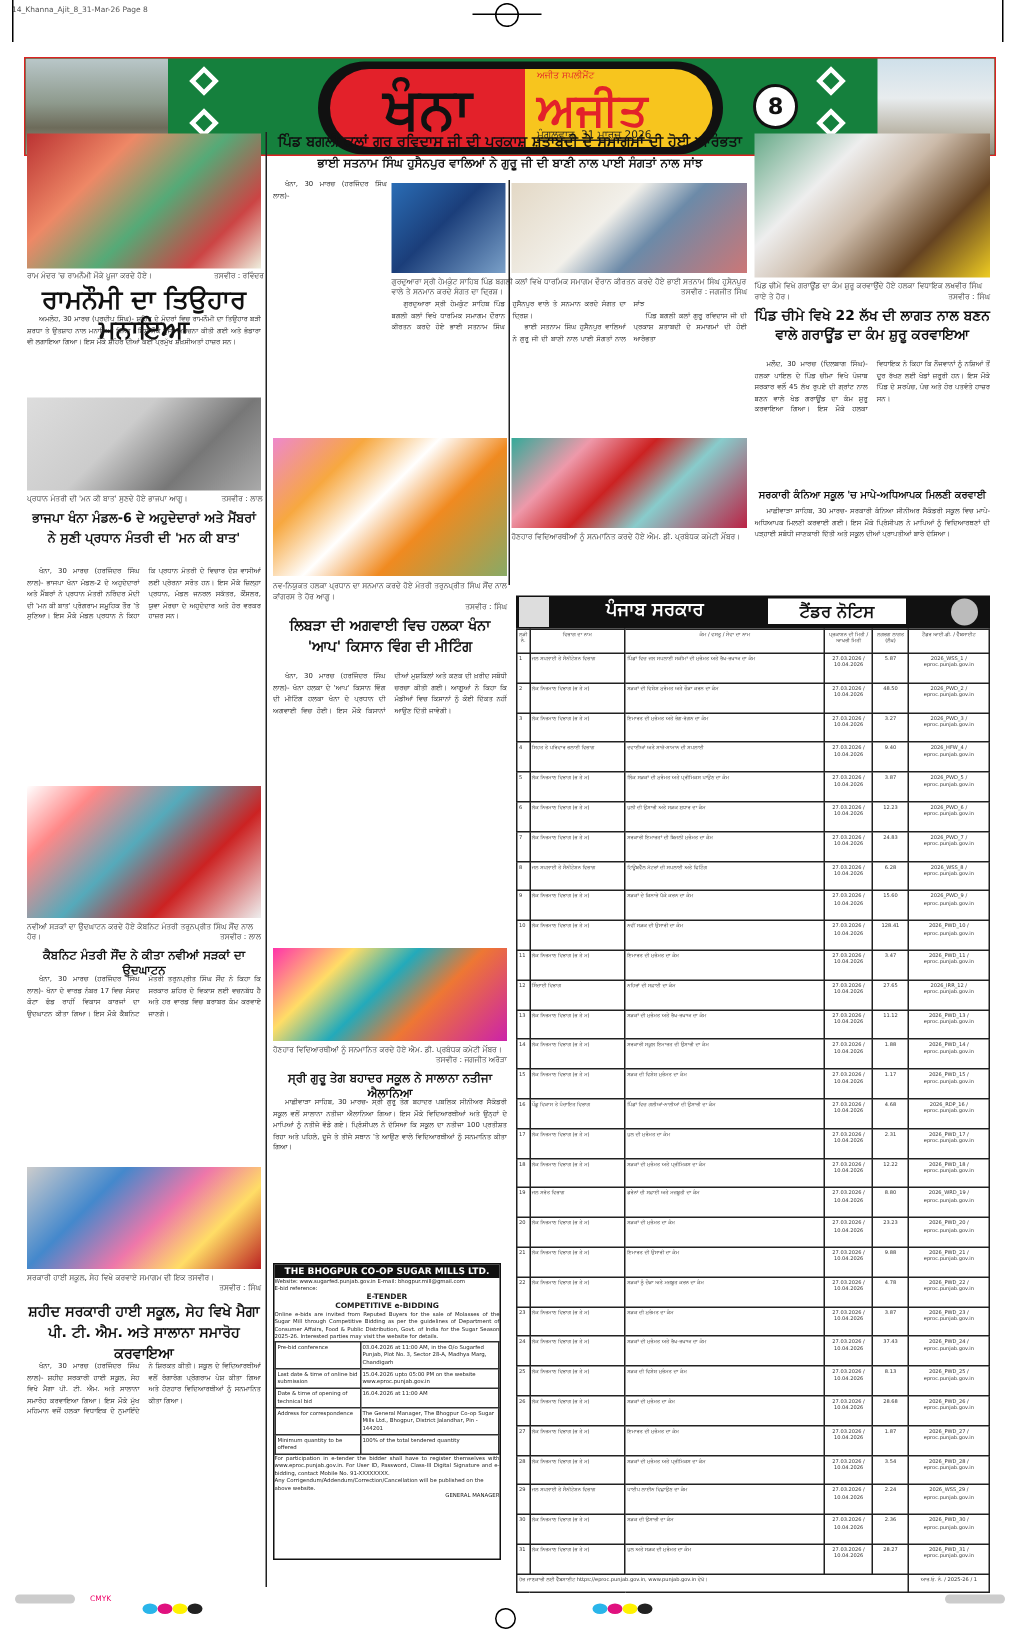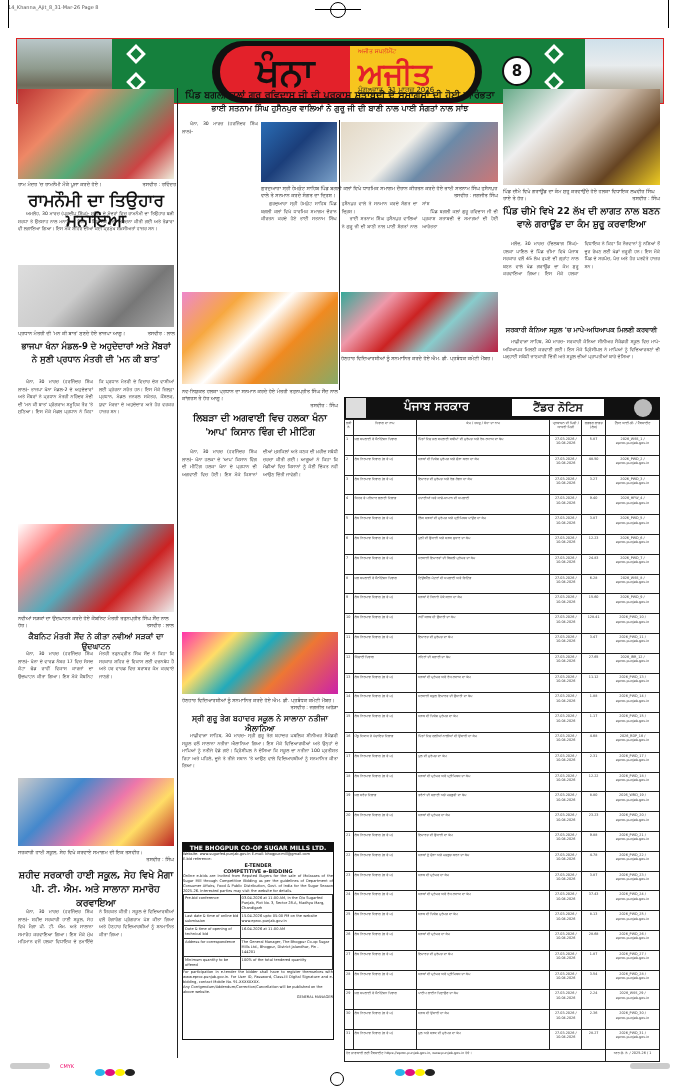--- a/index.html
+++ b/index.html
@@ -70,21 +70,21 @@
 <div class="abs img" style="left:18px;top:89px;width:156px;height:90px;background:linear-gradient(135deg,#b33 0%,#e86 30%,#5a7 55%,#c44 80%,#eed 100%)"></div>
 <div class="abs cap" style="left:18px;top:181px;width:110px">ਰਾਮ ਮੰਦਰ 'ਚ ਰਾਮਨੌਮੀ ਮੌਕੇ ਪੂਜਾ ਕਰਦੇ ਹੋਏ।</div>
 <div class="abs cap" style="left:128px;top:181px;width:48px;text-align:right">ਤਸਵੀਰ : ਰਵਿੰਦਰ</div>
 <div class="abs hl" style="left:18px;top:190px;width:156px;font-size:17px">ਰਾਮਨੌਮੀ ਦਾ ਤਿਉਹਾਰ ਮਨਾਇਆ</div>
 <div class="abs txt" style="left:18px;top:210px;width:156px;height:52px">
     <p>ਅਮਲੋਹ, 30 ਮਾਰਚ (ਪ੍ਰਦੀਪ ਸਿੰਘ)- ਸ਼ਹਿਰ ਦੇ ਮੰਦਰਾਂ ਵਿਚ ਰਾਮਨੌਮੀ ਦਾ ਤਿਉਹਾਰ ਬੜੀ ਸ਼ਰਧਾ ਤੇ ਉਤਸ਼ਾਹ ਨਾਲ ਮਨਾਇਆ ਗਿਆ। ਇਸ ਮੌਕੇ ਪੂਜਾ ਅਰਚਨਾ ਕੀਤੀ ਗਈ ਅਤੇ ਭੰਡਾਰਾ ਵੀ ਲਗਾਇਆ ਗਿਆ। ਇਸ ਮੌਕੇ ਸ਼ਹਿਰ ਦੀਆਂ ਕਈ ਪ੍ਰਮੁੱਖ ਸ਼ਖ਼ਸੀਅਤਾਂ ਹਾਜ਼ਰ ਸਨ।</p>
   </div>
 <div class="abs img" style="left:18px;top:265px;width:156px;height:62px;background:linear-gradient(135deg,#ddd 0%,#ccc 40%,#777 70%,#aaa 100%)"></div>
 <div class="abs cap" style="left:18px;top:330px;width:115px">ਪ੍ਰਧਾਨ ਮੰਤਰੀ ਦੀ 'ਮਨ ਕੀ ਬਾਤ' ਸੁਣਦੇ ਹੋਏ ਭਾਜਪਾ ਆਗੂ।</div>
 <div class="abs cap" style="left:133px;top:330px;width:42px;text-align:right">ਤਸਵੀਰ : ਲਾਲ</div>
-<div class="abs hl" style="left:18px;top:340px;width:156px;font-size:8.5px;line-height:13px">ਭਾਜਪਾ ਖੰਨਾ ਮੰਡਲ-9 ਦੇ ਅਹੁਦੇਦਾਰਾਂ ਅਤੇ ਮੈਂਬਰਾਂ ਨੇ ਸੁਣੀ ਪ੍ਰਧਾਨ ਮੰਤਰੀ ਦੀ 'ਮਨ ਕੀ ਬਾਤ'</div>
+<div class="abs hl" style="left:18px;top:340px;width:156px;font-size:8.5px;line-height:13px">ਭਾਜਪਾ ਖੰਨਾ ਮੰਡਲ-6 ਦੇ ਅਹੁਦੇਦਾਰਾਂ ਅਤੇ ਮੈਂਬਰਾਂ ਨੇ ਸੁਣੀ ਪ੍ਰਧਾਨ ਮੰਤਰੀ ਦੀ 'ਮਨ ਕੀ ਬਾਤ'</div>
 <div class="abs txt" style="left:18px;top:378px;width:156px;height:140px;column-count:2;column-gap:6px">
     <p>ਖੰਨਾ, 30 ਮਾਰਚ (ਹਰਜਿੰਦਰ ਸਿੰਘ ਲਾਲ)- ਭਾਜਪਾ ਖੰਨਾ ਮੰਡਲ-2 ਦੇ ਅਹੁਦੇਦਾਰਾਂ ਅਤੇ ਮੈਂਬਰਾਂ ਨੇ ਪ੍ਰਧਾਨ ਮੰਤਰੀ ਨਰਿੰਦਰ ਮੋਦੀ ਦੀ 'ਮਨ ਕੀ ਬਾਤ' ਪ੍ਰੋਗਰਾਮ ਸਮੂਹਿਕ ਤੌਰ 'ਤੇ ਸੁਣਿਆ। ਇਸ ਮੌਕੇ ਮੰਡਲ ਪ੍ਰਧਾਨ ਨੇ ਕਿਹਾ ਕਿ ਪ੍ਰਧਾਨ ਮੰਤਰੀ ਦੇ ਵਿਚਾਰ ਦੇਸ਼ ਵਾਸੀਆਂ ਲਈ ਪ੍ਰੇਰਨਾ ਸਰੋਤ ਹਨ। ਇਸ ਮੌਕੇ ਜ਼ਿਲ੍ਹਾ ਪ੍ਰਧਾਨ, ਮੰਡਲ ਜਨਰਲ ਸਕੱਤਰ, ਕੌਂਸਲਰ, ਯੁਵਾ ਮੋਰਚਾ ਦੇ ਅਹੁਦੇਦਾਰ ਅਤੇ ਹੋਰ ਵਰਕਰ ਹਾਜ਼ਰ ਸਨ।</p>
   </div>
 <div class="abs img" style="left:18px;top:524px;width:156px;height:88px;background:linear-gradient(135deg,#fff 0%,#f88 20%,#5ab 45%,#c22 70%,#eee 100%)"></div>
 <div class="abs cap" style="left:18px;top:615px;width:156px">ਨਵੀਆਂ ਸੜਕਾਂ ਦਾ ਉਦਘਾਟਨ ਕਰਦੇ ਹੋਏ ਕੈਬਨਿਟ ਮੰਤਰੀ ਤਰੁਨਪ੍ਰੀਤ ਸਿੰਘ ਸੌਂਦ ਨਾਲ ਹੋਰ।</div>
 <div class="abs cap" style="left:118px;top:622px;width:56px;text-align:right">ਤਸਵੀਰ : ਲਾਲ</div>
 <div class="abs hl" style="left:18px;top:632px;width:156px;font-size:7.8px">ਕੈਬਨਿਟ ਮੰਤਰੀ ਸੌਂਦ ਨੇ ਕੀਤਾ ਨਵੀਆਂ ਸੜਕਾਂ ਦਾ ਉਦਘਾਟਨ</div>
 <div class="abs txt" style="left:18px;top:650px;width:156px;height:124px;column-count:2;column-gap:6px">
     <p>ਖੰਨਾ, 30 ਮਾਰਚ (ਹਰਜਿੰਦਰ ਸਿੰਘ ਲਾਲ)- ਖੰਨਾ ਦੇ ਵਾਰਡ ਨੰਬਰ 17 ਵਿਚ ਸੰਸਦ ਕੋਟਾ ਫੰਡ ਰਾਹੀਂ ਵਿਕਾਸ ਕਾਰਜਾਂ ਦਾ ਉਦਘਾਟਨ ਕੀਤਾ ਗਿਆ। ਇਸ ਮੌਕੇ ਕੈਬਨਿਟ ਮੰਤਰੀ ਤਰੁਨਪ੍ਰੀਤ ਸਿੰਘ ਸੌਂਦ ਨੇ ਕਿਹਾ ਕਿ ਸਰਕਾਰ ਸ਼ਹਿਰ ਦੇ ਵਿਕਾਸ ਲਈ ਵਚਨਬੱਧ ਹੈ ਅਤੇ ਹਰ ਵਾਰਡ ਵਿਚ ਬਰਾਬਰ ਕੰਮ ਕਰਵਾਏ ਜਾਣਗੇ।</p>
   </div>

